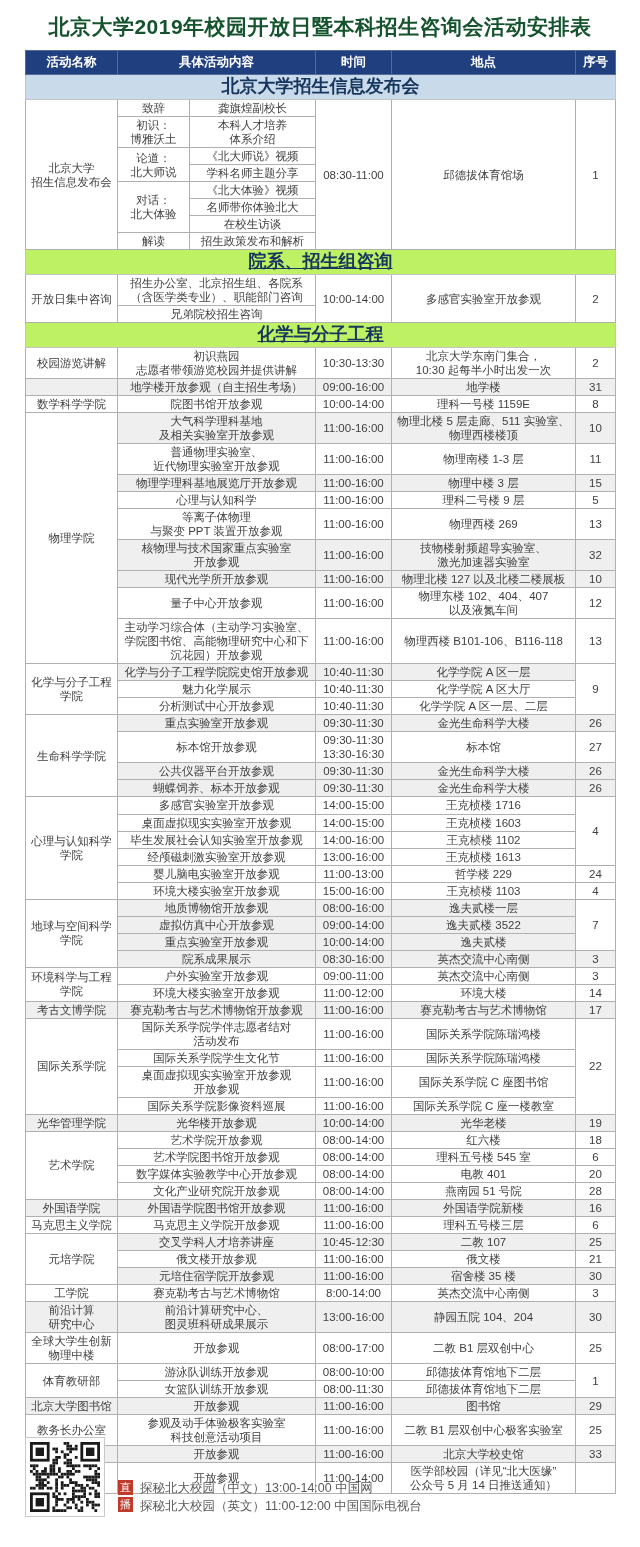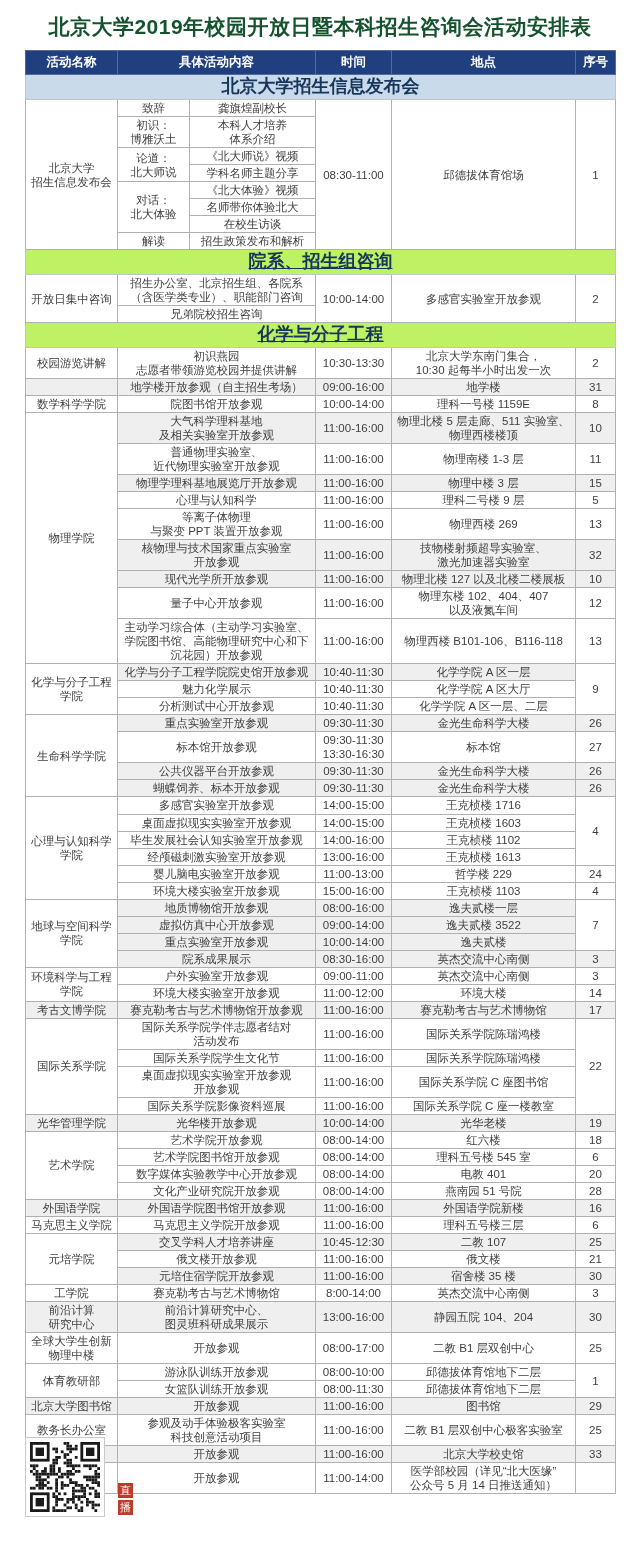--- a/index.html
+++ b/index.html
@@ -714,15 +714,17 @@
         <rect x="2.8" y="53.199999999999996" width="14" height="14" fill="#ffffff"></rect>
         <rect x="5.6" y="56" width="8.399999999999999" height="8.399999999999999" fill="#1a1a1a"></rect>
       </svg>
     </div>
   <div class="footer-right">
     <div class="live-badge">
       <span>直</span>
       <span>播</span>
     </div>
     <div class="live-lines">
+      <div>探秘北大校园（中文）13:00-14:00 中国网</div>
+      <div>探秘北大校园（英文）11:00-12:00 中国国际电视台</div>
     </div>
   </div>
 </div>
 
 </body></html>

